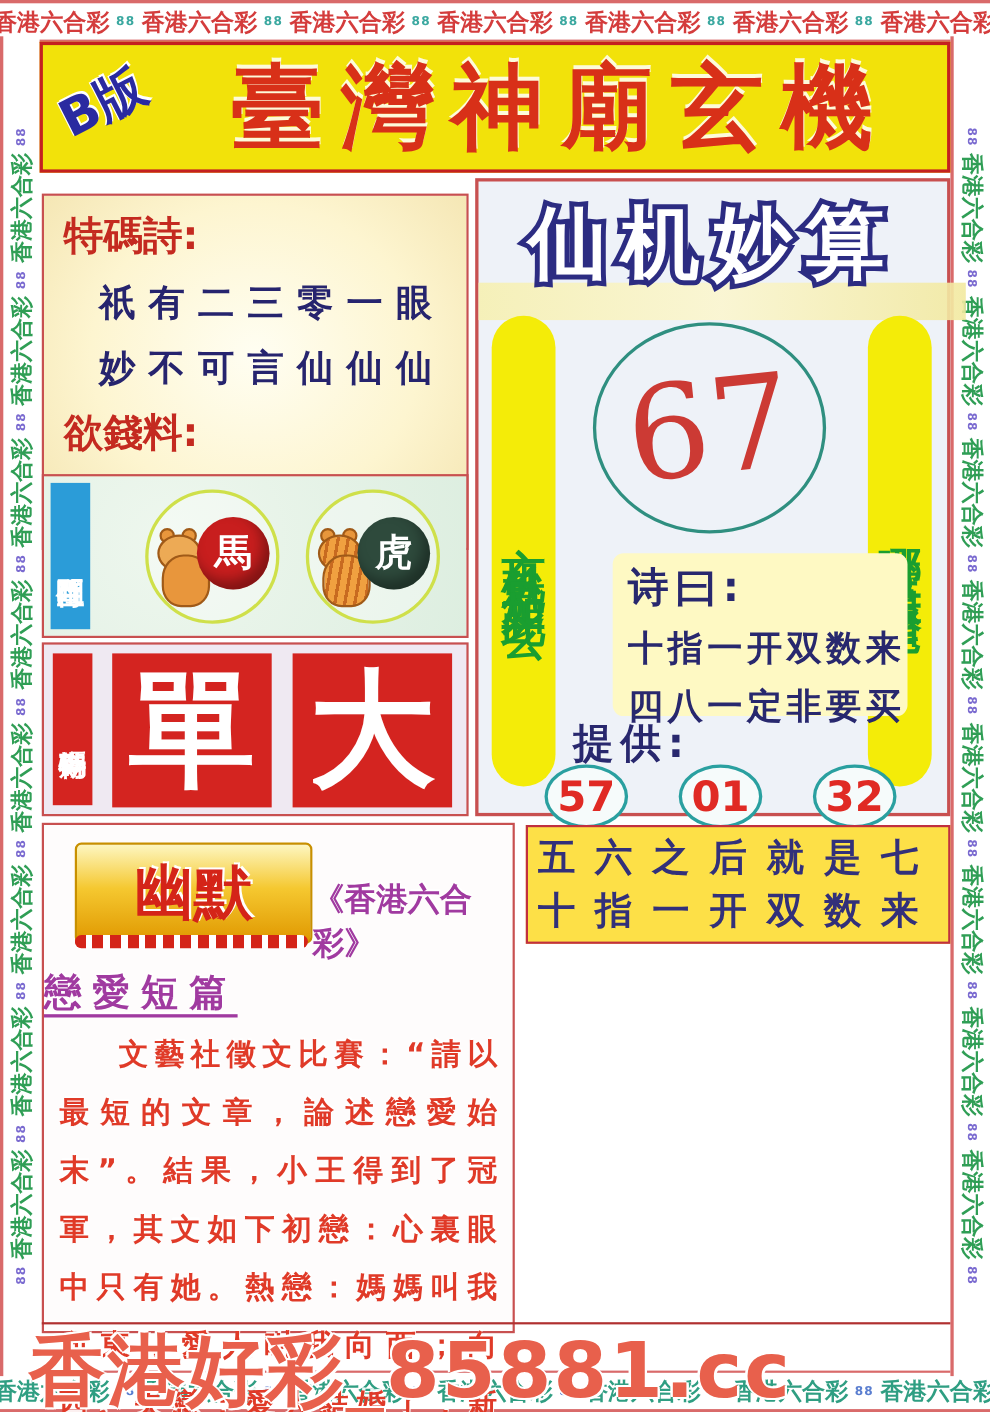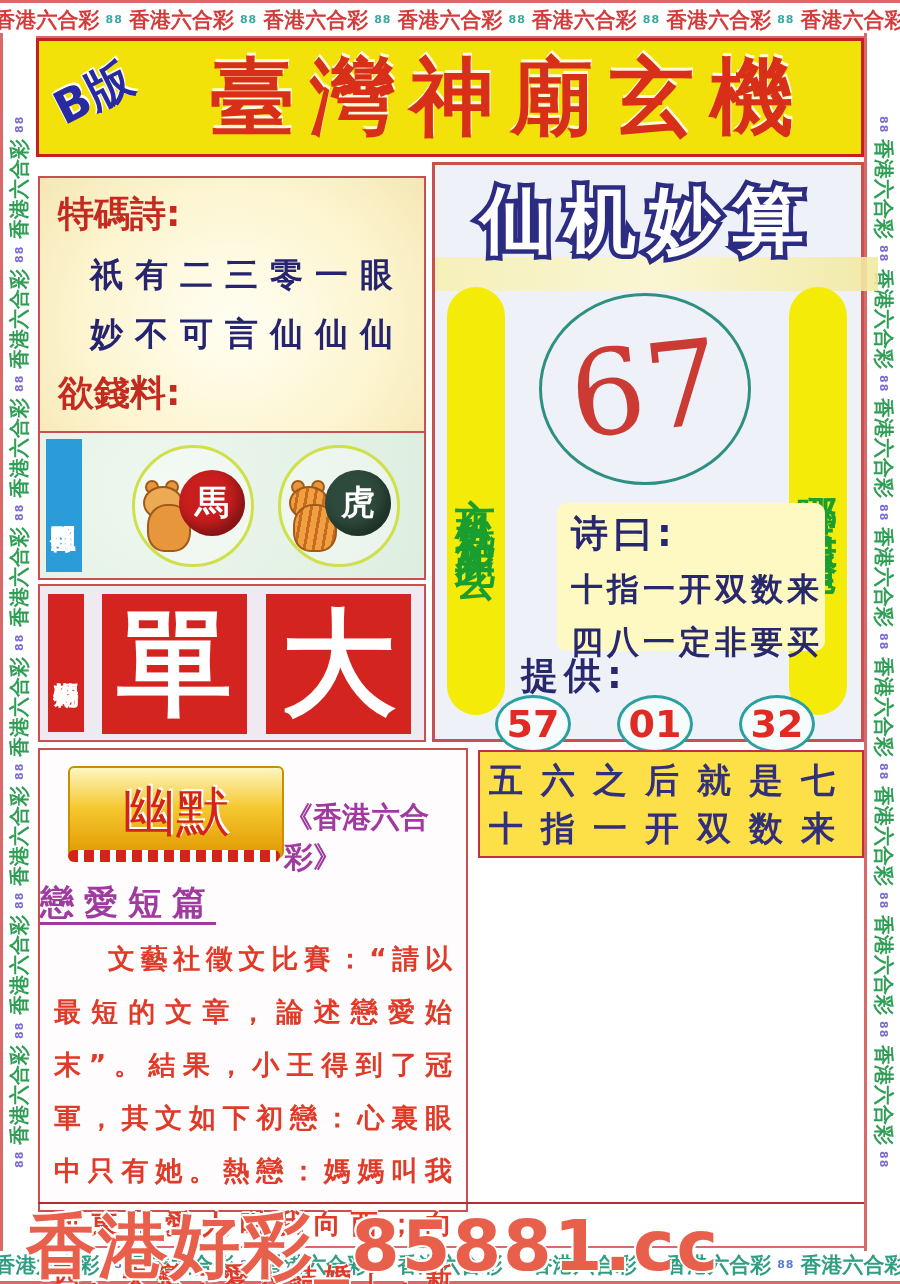--- a/index.html
+++ b/index.html
@@ -103,21 +103,21 @@
   .calli-panel{left:478px;top:750px;width:386px;height:108px;background:#fde047;border-color:#c03040;
                display:flex;flex-direction:column;align-items:center;justify-content:center;}
   .calli-line{color:#32307a;font-size:34px;font-weight:bold;letter-spacing:18px;line-height:48px;
               font-family:"DejaVu Serif","Liberation Serif",serif;}
 
   
   .humor-panel{left:38px;top:748px;width:430px;height:464px;background:#fefcfc;}
   .humor-logo{position:absolute;left:28px;top:16px;width:212px;height:88px;
               background:linear-gradient(180deg,#fdf6c0 0%,#f5c830 45%,#e09800 100%);
               border:2px solid #c89000;border-radius:6px;display:flex;align-items:center;
-              justify-content:center;font-size:54px;font-weight:normal;color:#d42418;
+              justify-content:center;font-size:54px;font-weight:bold;color:#d42418;
               text-shadow:2px -2px 0 #fff;}
   .humor-chain{position:absolute;left:28px;top:100px;width:212px;height:12px;
                background:repeating-linear-gradient(90deg,#d42418 0 10px,#fff 10px 16px);
                border-radius:6px;}
   .humor-subtitle{position:absolute;left:244px;top:48px;font-size:29px;font-weight:bold;color:#a03aa0;
                   text-shadow:1px -2px 0 #fff;}
   .humor-story-title{position:absolute;left:0;top:130px;width:100%;text-align:left;font-size:34px;
                      font-weight:bold;color:#a03aa0;letter-spacing:10px;text-decoration:underline;
                      text-underline-offset:8px;text-shadow:1px -2px 0 #fff;}
   .humor-body{position:absolute;left:14px;top:182px;width:402px;font-size:27px;font-weight:bold;

